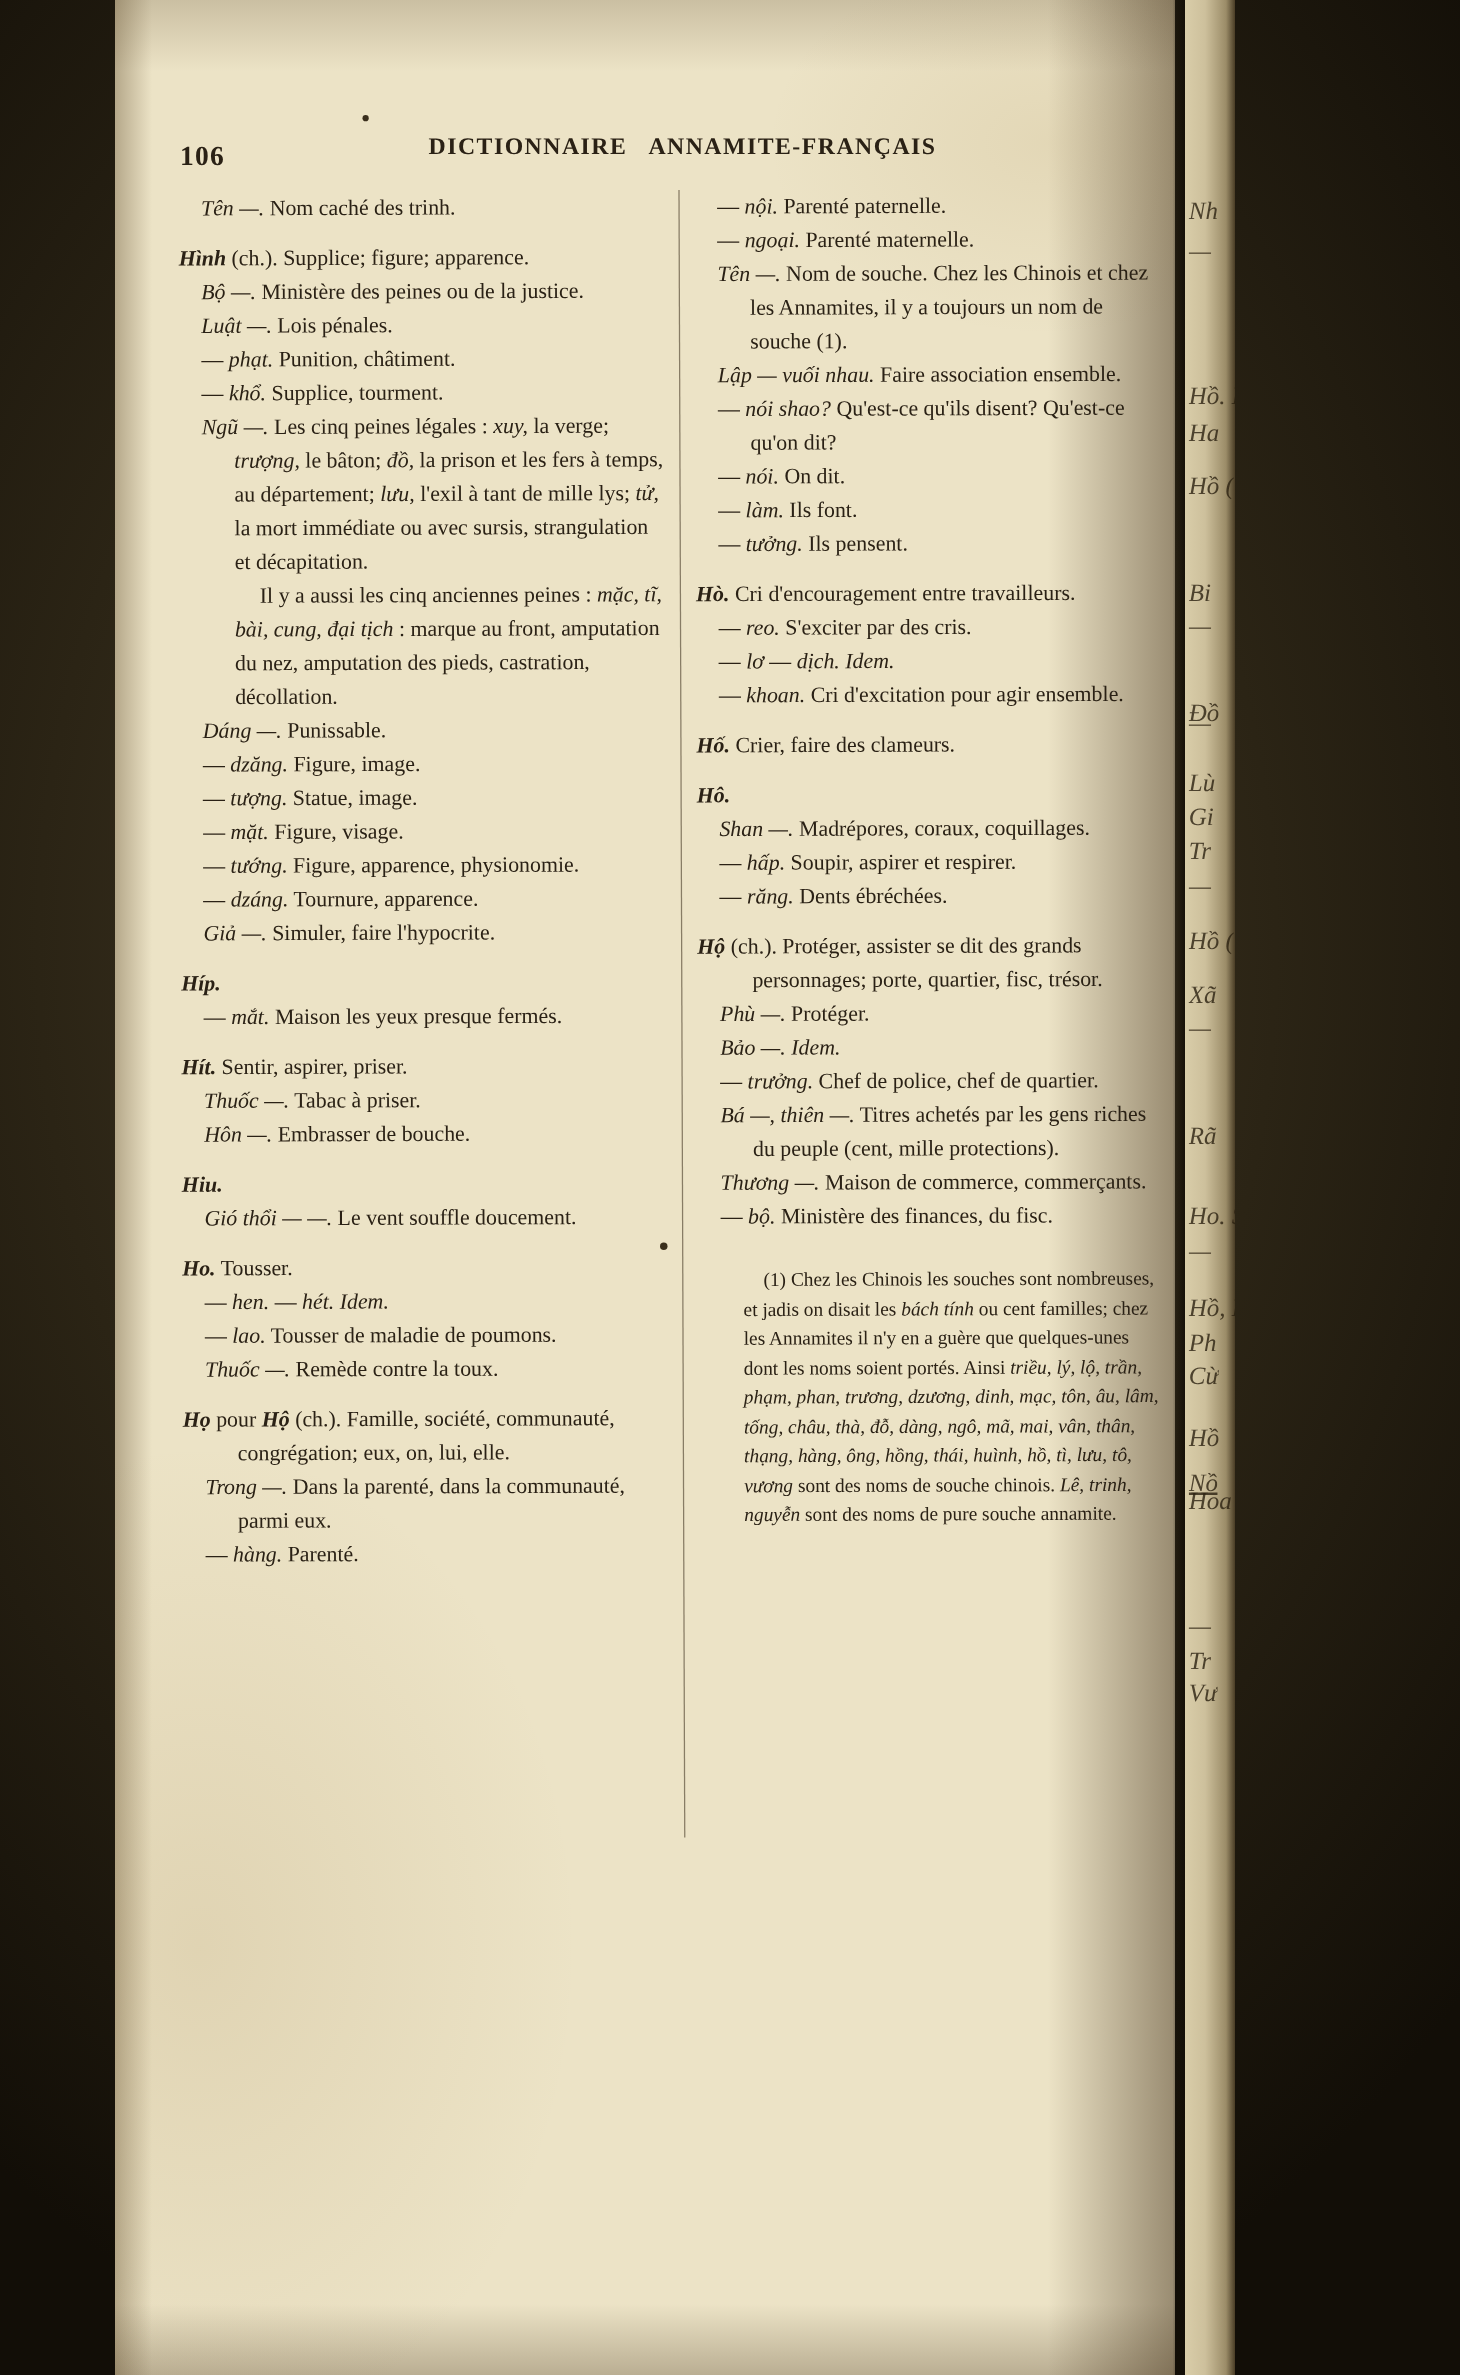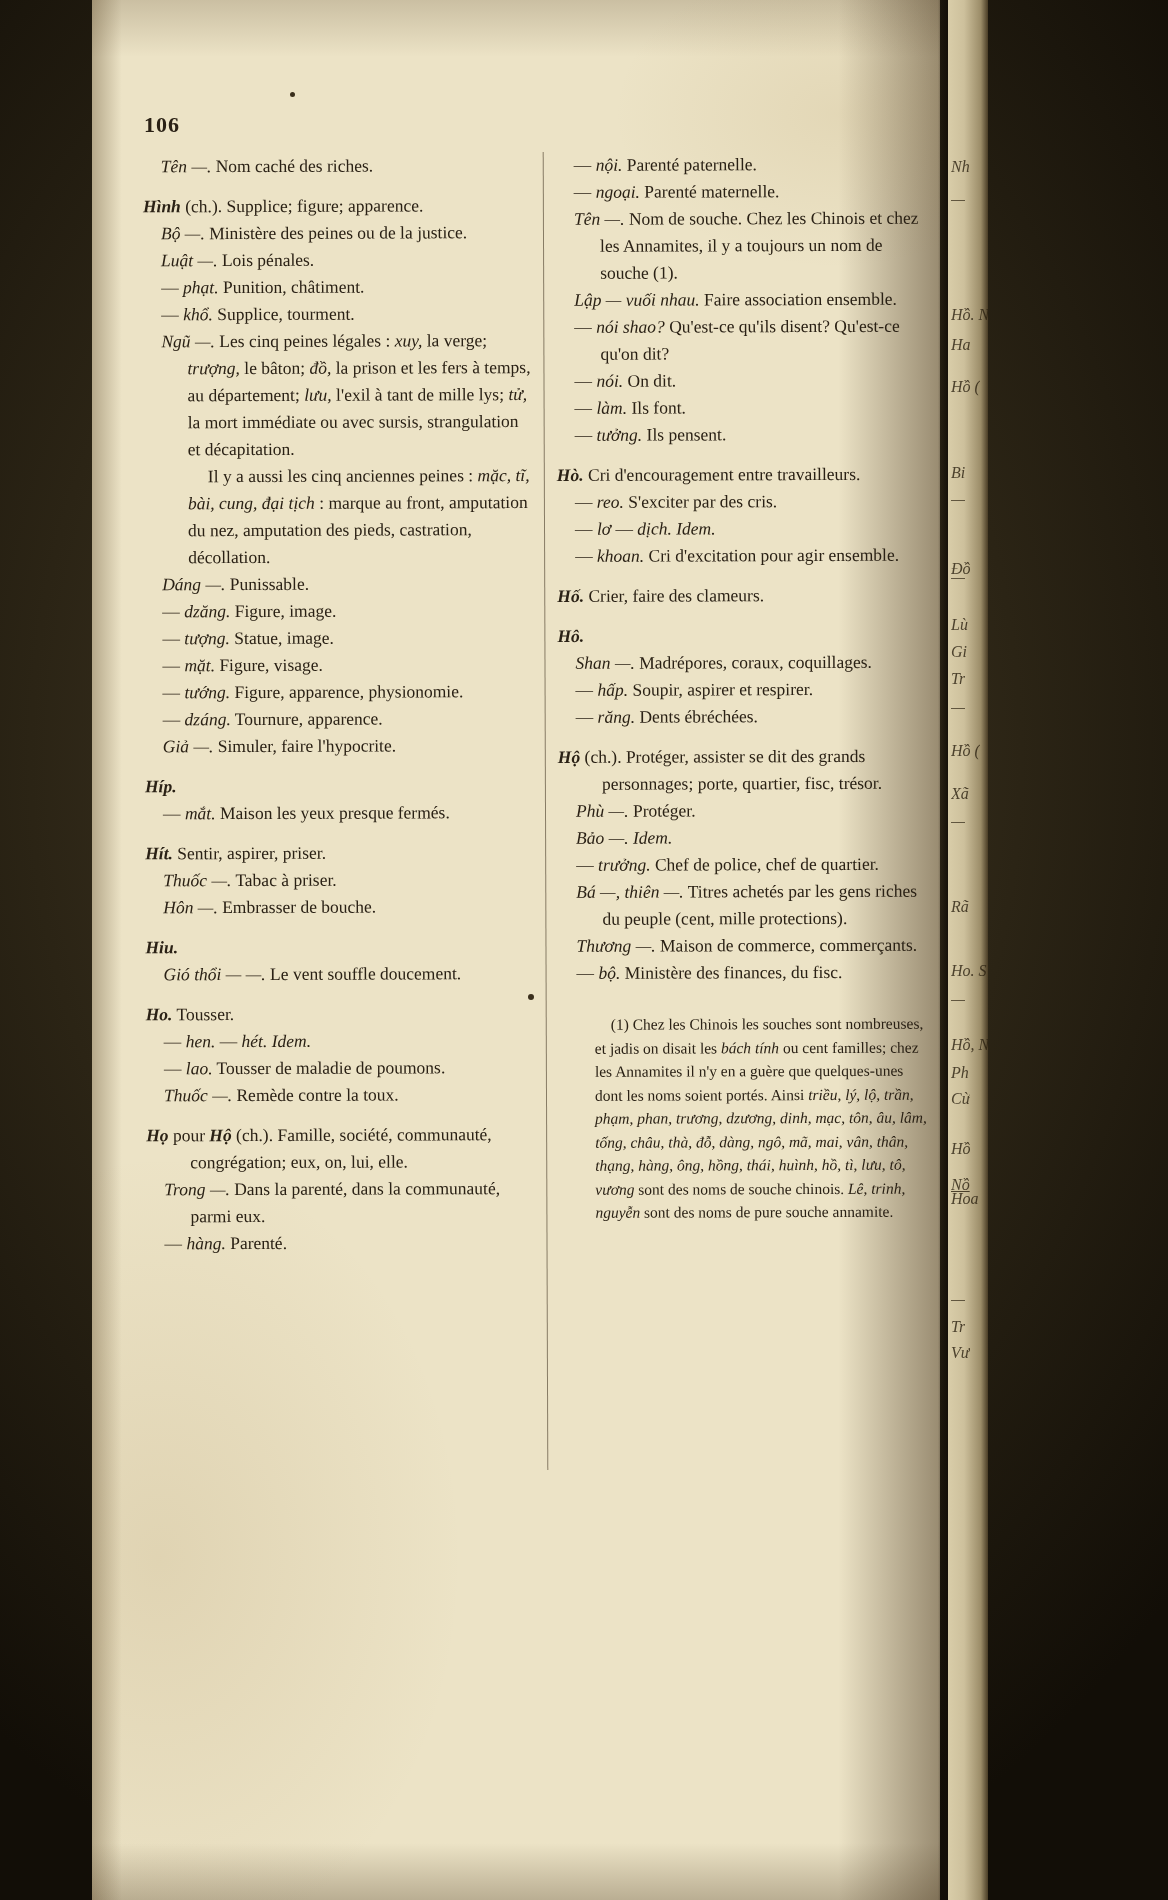--- a/index.html
+++ b/index.html
@@ -52,38 +52,39 @@
   .gutter {
     position:absolute; left:938px; top:0; width:10px; height:1900px;
     background:linear-gradient(90deg, rgba(18,13,6,0), rgba(18,13,6,.85));
   }
   .next-page {
     position:absolute; left:948px; top:0; width:40px; height:1900px; overflow:hidden;
     background:linear-gradient(90deg, #d9cda9 0%, #cdc09c 40%, #9b8c68 82%, #4a3d26 100%);
   }
   .frag {
     position:absolute; left:3px; white-space:nowrap;
-    font-size:16px; font-style:italic; color:rgba(42,32,16,.8); max-width:37px; overflow:hidden;
+    font-size:20px; font-style:italic; color:rgba(42,32,16,.8); max-width:37px; overflow:hidden;
   }
   .speck { position:absolute; background:#3a2f1c; border-radius:50%; }
   .speck.s1 { left:198px; top:92px;  width:5px; height:5px; }
   .speck.s2 { left:436px; top:994px; width:6px; height:6px; }
 </style>
 </head>
 <body>
 
 <div class="page">
   <div class="speck s1"></div>
   <div class="speck s2"></div>
 
   <div class="page-number">106</div>
+  <div class="page-title">DICTIONNAIRE ANNAMITE-FRANÇAIS</div>
 
   <div class="columns">
     <div class="col-left">
-        <p class="entry e1"><span class="it">Tên —.</span><span> Nom caché des riches.</span></p>
+        <p class="entry e1"><span class="it">Tên —.</span><span> Nom caché des trinh.</span></p>
         <p class="entry e0 gap"><span class="bi">Hình</span><span> (ch.). Supplice; figure; apparence.</span></p>
         <p class="entry e1"><span class="it">Bộ —.</span><span> Ministère des peines ou de la justice.</span></p>
         <p class="entry e1"><span class="it">Luật —.</span><span> Lois pénales.</span></p>
         <p class="entry e1"><span>— </span><span class="it">phạt.</span><span> Punition, châtiment.</span></p>
         <p class="entry e1"><span>— </span><span class="it">khổ.</span><span> Supplice, tourment.</span></p>
         <p class="entry e1"><span class="it">Ngũ —.</span><span> Les cinq peines légales : </span><span class="it">xuy,</span><span> la verge; </span><span class="it">trượng,</span><span> le bâton; </span><span class="it">đồ,</span><span> la prison et les fers à temps, au département; </span><span class="it">lưu,</span><span> l'exil à tant de mille lys; </span><span class="it">tử,</span><span> la mort immédiate ou avec sursis, strangulation et décapitation.</span></p>
         <p class="entry e2"><span>Il y a aussi les cinq anciennes peines : </span><span class="it">mặc, tĩ, bài, cung, đại tịch</span><span> : marque au front, amputation du nez, amputation des pieds, castration, décollation.</span></p>
         <p class="entry e1"><span class="it">Dáng —.</span><span> Punissable.</span></p>
         <p class="entry e1"><span>— </span><span class="it">dzăng.</span><span> Figure, image.</span></p>
         <p class="entry e1"><span>— </span><span class="it">tượng.</span><span> Statue, image.</span></p>

